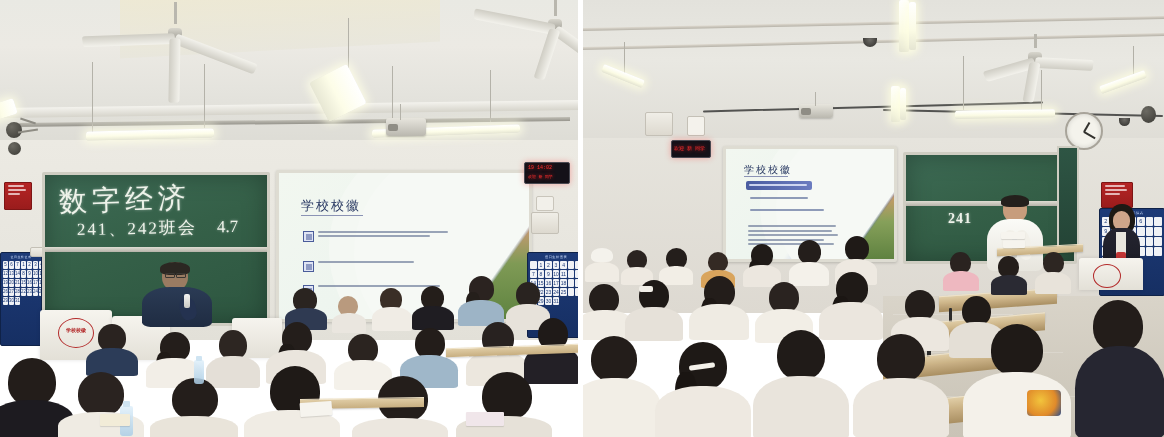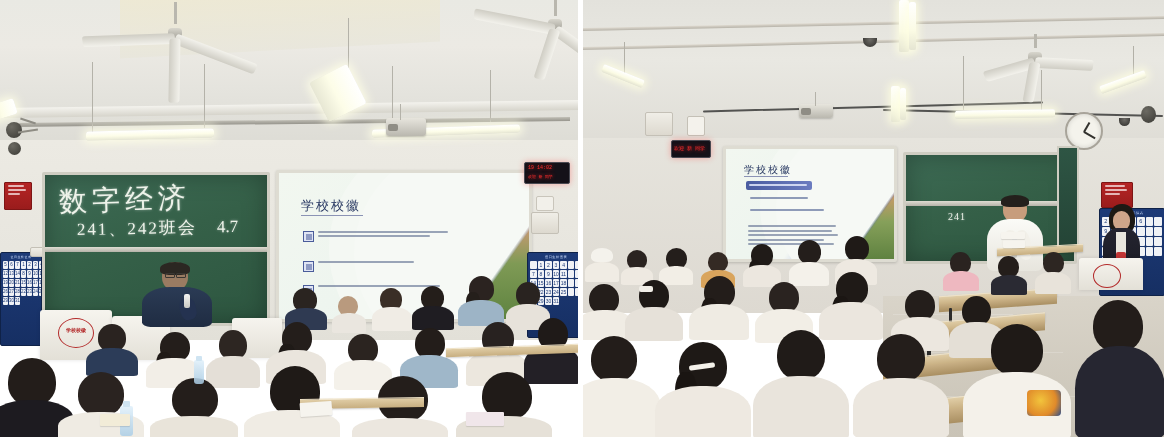--- a/index.html
+++ b/index.html
@@ -536,21 +536,21 @@
           <div class="bl" style="width:84px;"></div>
           <div class="bl" style="width:90px;"></div>
           <div class="bl" style="width:76px;"></div>
           <div class="bl" style="width:86px;"></div>
         </div>
       </div>
     </div>
 
     <div class="blackboard" style="left:320px;top:152px;width:168px;height:106px;">
       <div class="bb-split" style="top:46px;"></div>
-      <div class="chalk" style="left:42px;top:56px;font-size:10px;letter-spacing:1px;">241</div>
+      <div class="chalk" style="left:42px;top:56px;font-size:14px;letter-spacing:1px;font-weight:bold;">241</div>
     </div>
 
     <div class="calboard" style="left:516px;top:208px;width:60px;height:82px;">
       <div class="calhead" style="font-size:3.4px;margin-bottom:2px;">值日生轮值表</div>
       <div class="calgrid" style="font-size:5.5px;line-height:9px;">
         <div class="calcell">2</div>
           <div class="calcell">3</div>
           <div class="calcell">4</div>
           <div class="calcell">5</div>
           <div class="calcell">6</div>

